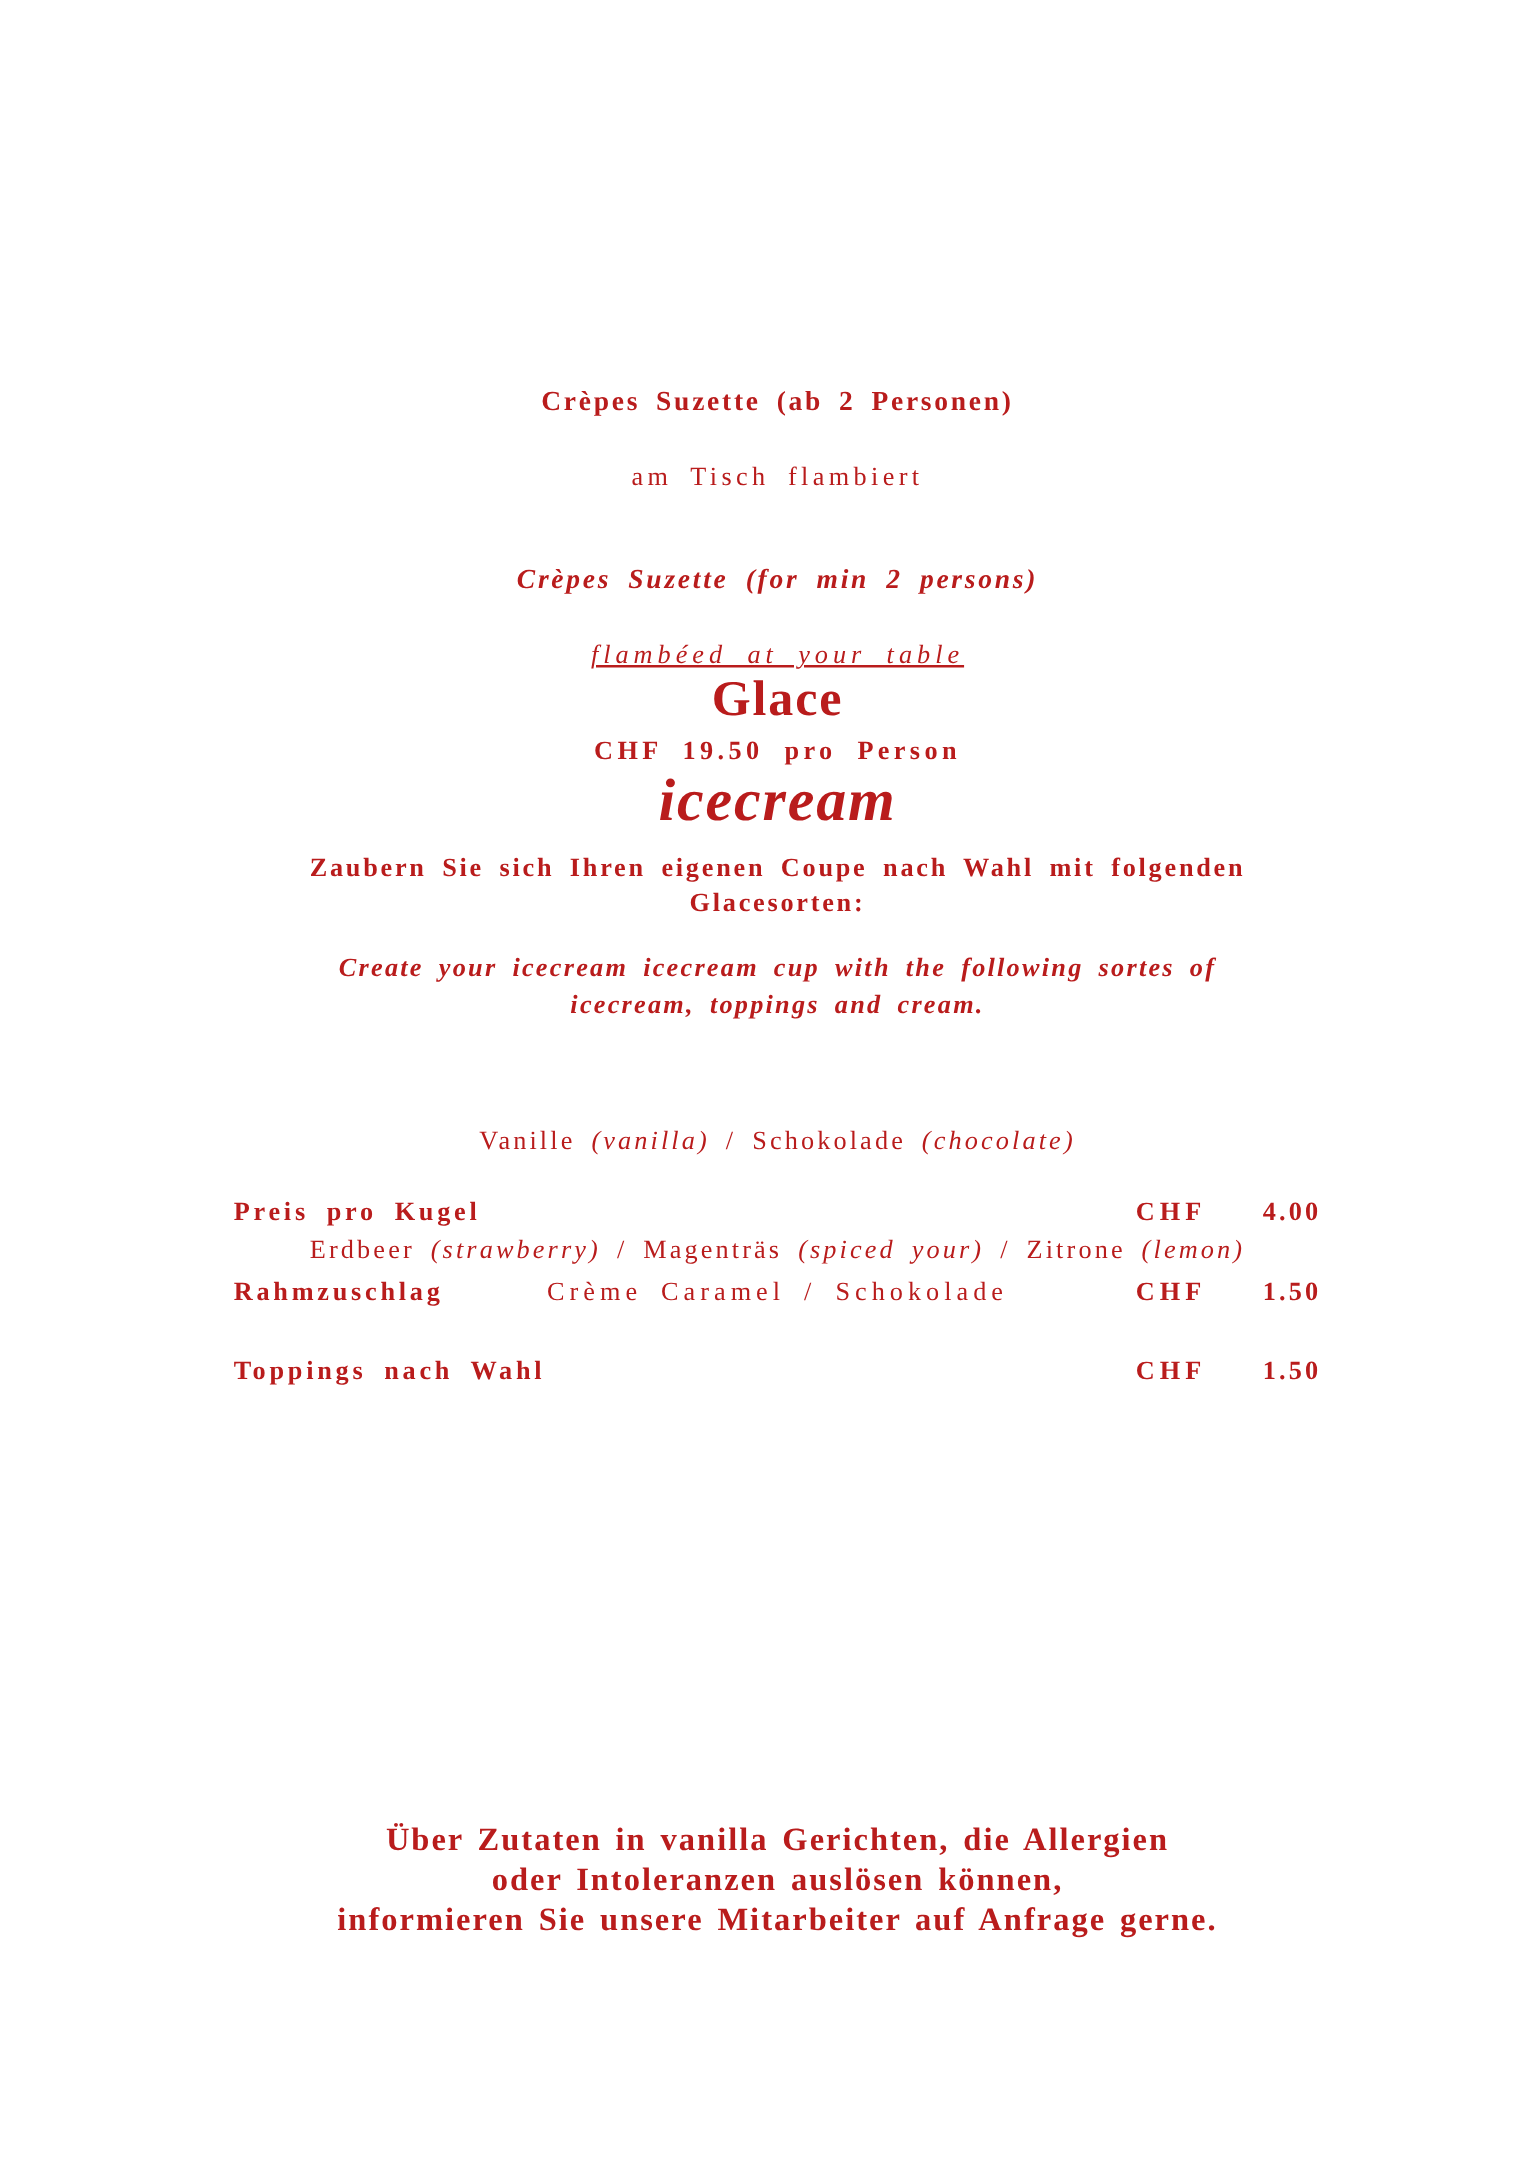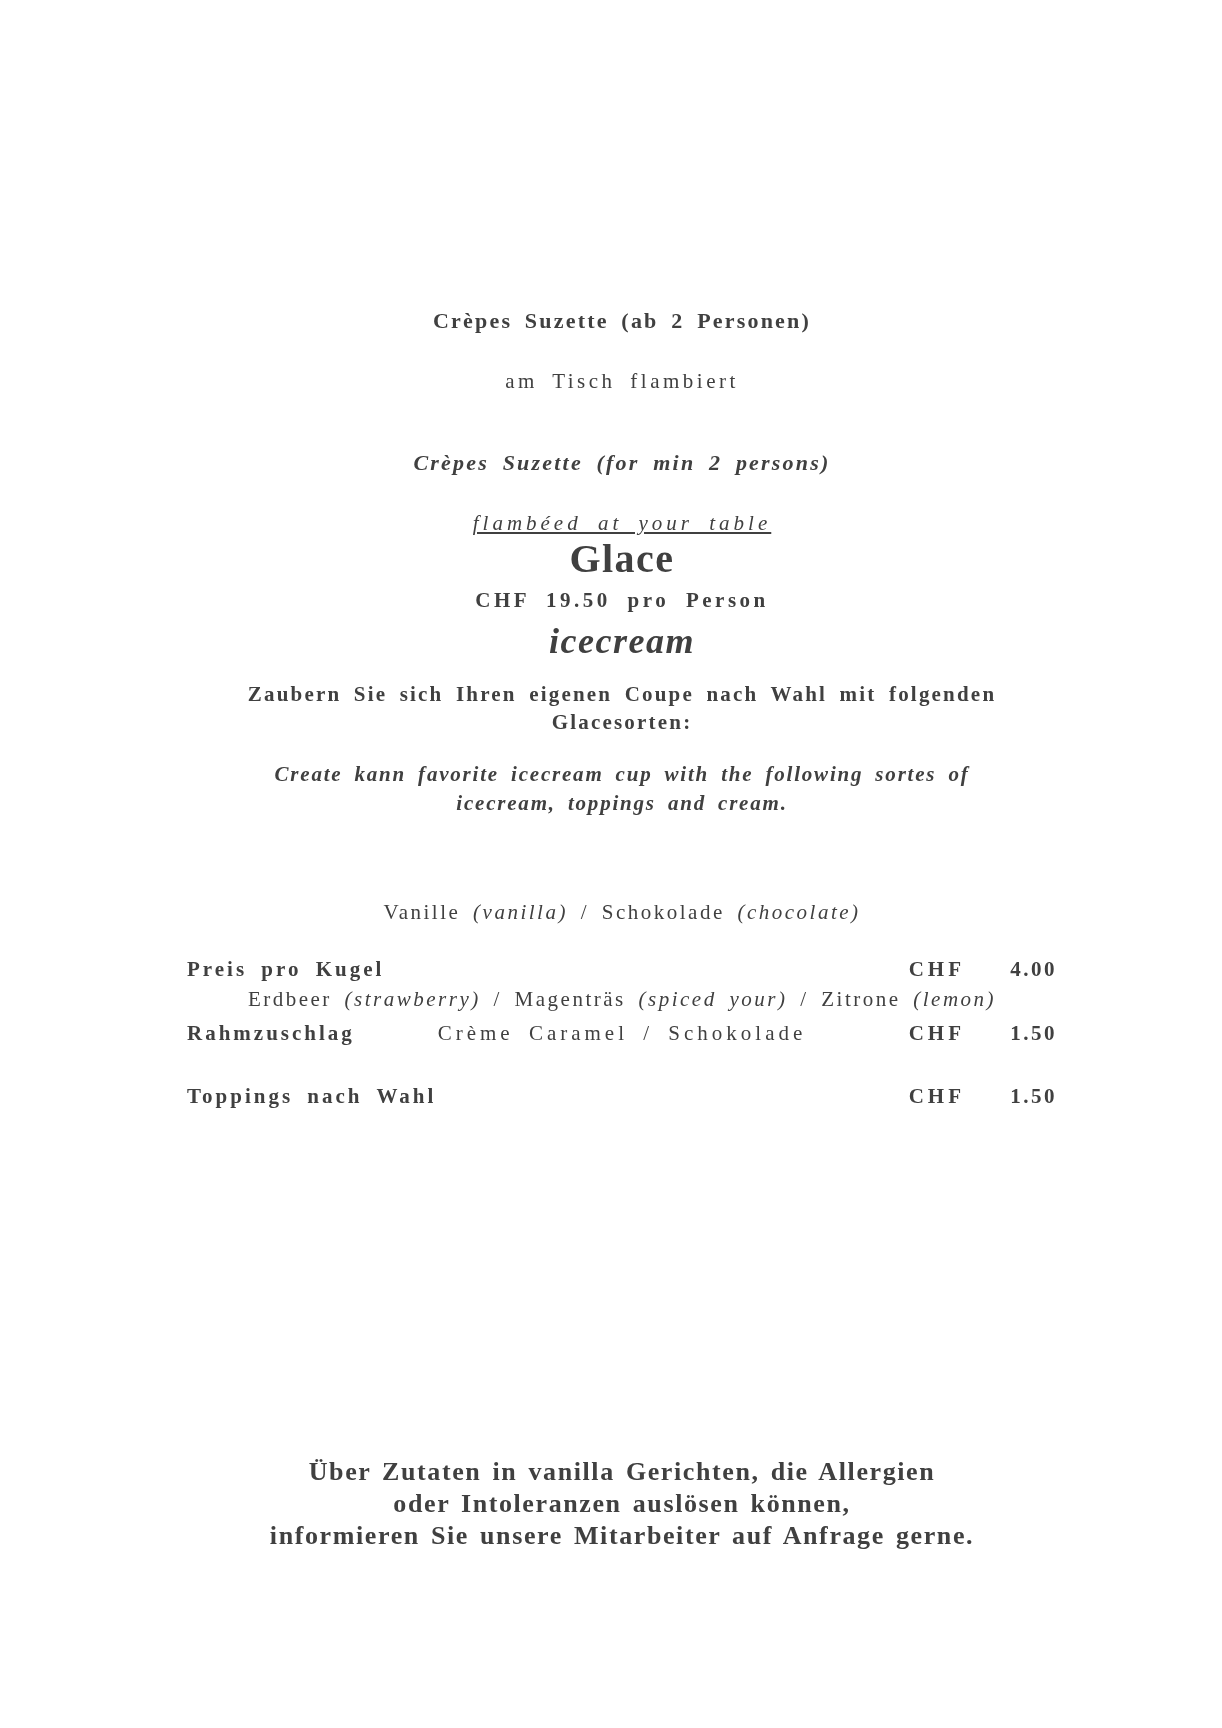--- a/index.html
+++ b/index.html
@@ -1,21 +1,21 @@
 <!DOCTYPE html>
 <html><head>
 <meta charset="utf-8">
 <style>
   html, body { margin: 0; padding: 0; background: #ffffff; }
   #page {
     position: relative;
     width: 1222px;
     height: 1728px;
     background: #ffffff;
-    color: #404040;
+    color: #b91c1c;
     font-family: "Liberation Serif", "DejaVu Serif", serif;
     overflow: hidden;
   }
   .block {
     position: absolute;
     left: 187px;
     width: 870px;
     text-align: center;
     white-space: pre;
   }
@@ -25,21 +25,21 @@
   #crepes { top: 272px; }
   .t-title    { font-size: 22px; font-weight: bold; letter-spacing: 2.2px; word-spacing: 5px; line-height: 25px; }
   .t-sub      { font-size: 21px; letter-spacing: 3.5px; word-spacing: 6px; line-height: 25px; }
   .t-title-en { font-size: 22px; font-weight: bold; font-style: italic; letter-spacing: 2.2px; word-spacing: 6px; line-height: 25px; margin-top: 20px; text-align: center; }
   .t-sub-en   { font-size: 21px; font-style: italic; letter-spacing: 4px; word-spacing: 7px; line-height: 25px; text-decoration: underline; }
   .t-price    { font-size: 21px; font-weight: bold; letter-spacing: 3.5px; word-spacing: 8px; line-height: 25px; margin-top: 16px; }
 
   
   #glace-heading { top: 500px; }
   .h-de { font-size: 40px; font-weight: bold; letter-spacing: 1.5px; line-height: 46px; }
-  .h-en { font-size: 36px; font-weight: bold; font-style: italic; letter-spacing: 1.5px; line-height: 46px; }
+  .h-en { font-size: 48px; font-weight: bold; font-style: italic; letter-spacing: 1.5px; line-height: 46px; }
 
   
   #intro-de { top: 680px; font-size: 21px; font-weight: bold; letter-spacing: 2.2px; word-spacing: 5px; line-height: 28px; }
   #intro-en { top: 760px; font-size: 21px; font-weight: bold; font-style: italic; letter-spacing: 1.8px; word-spacing: 5px; line-height: 29px; }
 
   
   #flavors { top: 840px; font-size: 21px; letter-spacing: 2.5px; word-spacing: 5px; line-height: 29px; }
 
   
   #price-table { top: 920px; }
@@ -77,21 +77,21 @@
   </div>
 
   <div id="glace-heading" class="block">
     <div class="h-de">Glace</div>
     <div class="h-en">icecream</div>
   </div>
 
   <div id="intro-de" class="block">Zaubern Sie sich Ihren eigenen Coupe nach Wahl mit folgenden
 Glacesorten:</div>
 
-  <div id="intro-en" class="block">Create kann favorite icecream cup with the following sortes of
+  <div id="intro-en" class="block">Create your icecream icecream cup with the following sortes of
 icecream, toppings and cream.</div>
 
   <div id="flavors" class="block">
     <div><span>Vanille </span><span class="it">(vanilla)</span><span> / Schokolade </span><span class="it">(chocolate)</span></div>
     <div><span>Erdbeer </span><span class="it">(strawberry)</span><span> / Magenträs </span><span class="it">(spiced your)</span><span> / Zitrone </span><span class="it">(lemon)</span></div>
   </div>
 
   <div id="price-table" class="block">
     <div class="price-row">
       <span class="price-label">Preis pro Kugel</span>

